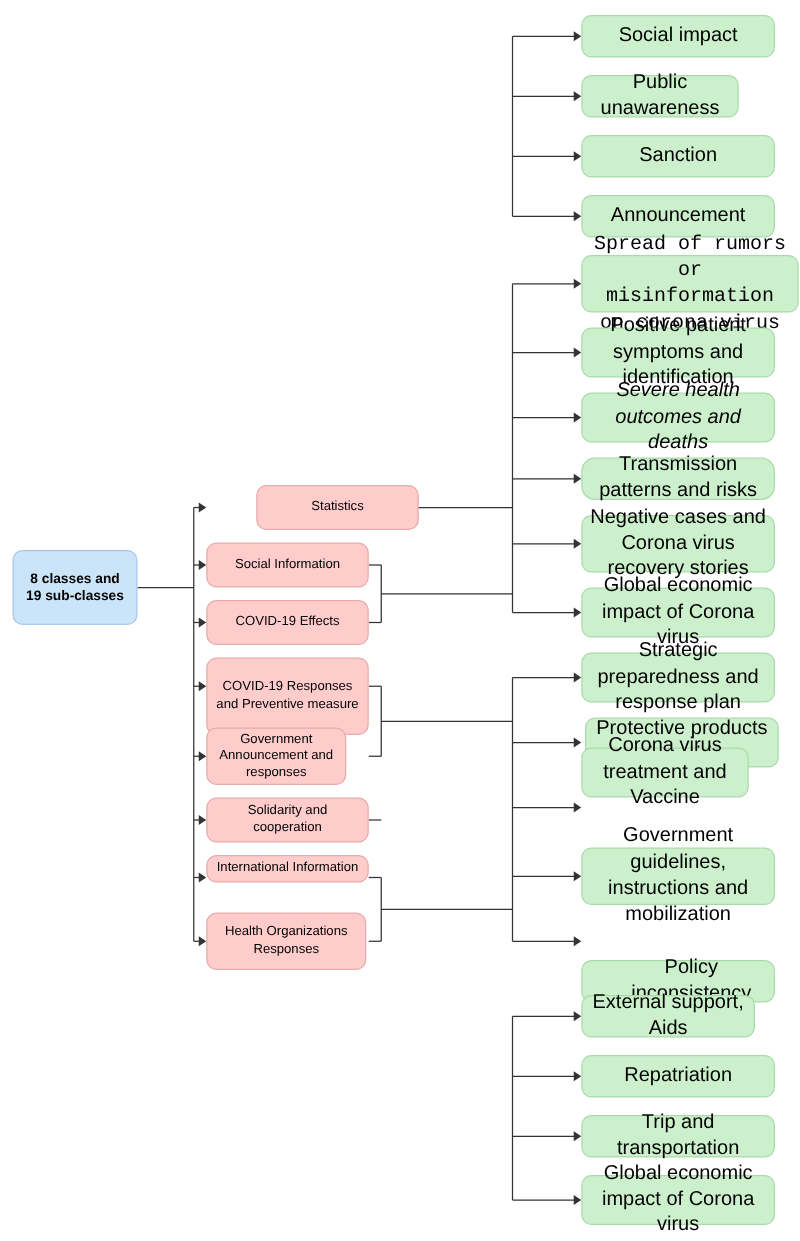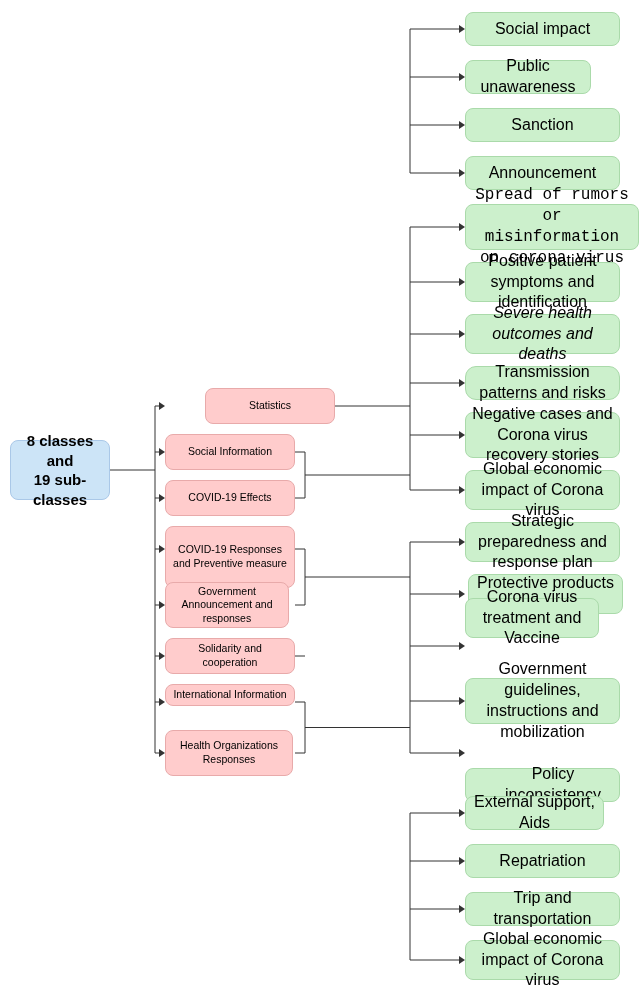--- a/index.html
+++ b/index.html
@@ -26,21 +26,21 @@
       text-align: center;
       border-radius: 8px;
       padding: 4px 6px;
       line-height: 1.3;
       font-size: 10.5px;
     }
     .node-root {
       background: #cce4f7;
       border: 1px solid #aac8e8;
       width: 100px;
-      font-size: 15px;
+      font-size: 11px;
       font-weight: bold;
     }
     .node-class {
       background: #ffcccc;
       border: 1px solid #e8aaaa;
       width: 130px;
       font-size: 10.5px;
     }
     .node-subclass {
       background: #ccf0cc;
@@ -146,21 +146,21 @@
     </svg>
   <div id="root-node">
       <div class="node node-root" style="left: 10px; top: 440px; width: 100px; height: 60px; white-space: pre-line;">8 classes and
 19 sub-classes</div>
     </div>
   <div id="class-nodes">
       <div class="node node-class" style="left: 165px; top: 388px; width: 130px; height: 36px; margin-left: 40px;">Statistics</div>
       <div class="node node-class" style="left: 165px; top: 434px; width: 130px; height: 36px;">Social Information</div>
       <div class="node node-class" style="left: 165px; top: 480px; width: 130px; height: 36px;">COVID-19 Effects</div>
       <div class="node node-class" style="left: 165px; top: 526px; width: 130px; height: 62px;">COVID-19 Responses and Preventive measure</div>
-      <div class="node node-class" style="left: 165px; top: 582px; width: 124px; height: 46px;">Government Announcement and responses</div>
+      <div class="node node-class" style="left: 165px; top: 582px; width: 112px; height: 46px;">Government Announcement and responses</div>
       <div class="node node-class" style="left: 165px; top: 638px; width: 130px; height: 36px;">Solidarity and cooperation</div>
       <div class="node node-class" style="left: 165px; top: 684px; width: 130px; height: 22px;">International Information</div>
       <div class="node node-class" style="left: 165px; top: 730px; width: 128px; height: 46px;">Health Organizations Responses</div>
     </div>
   <div id="subclass-nodes">
       <div class="node node-subclass" style="left: 465px; top: 12px; width: 155px; height: 34px;">Social impact</div>
       <div class="node node-subclass" style="left: 465px; top: 60px; width: 126px; height: 34px;">Public unawareness</div>
       <div class="node node-subclass" style="left: 465px; top: 108px; width: 155px; height: 34px;">Sanction</div>
       <div class="node node-subclass" style="left: 465px; top: 156px; width: 155px; height: 34px;">Announcement</div>
       <div class="node node-subclass" style="left: 465px; top: 204px; width: 174px; height: 46px; font-family: Liberation Mono, monospace;">Spread of rumors or misinformation on corona virus</div>

